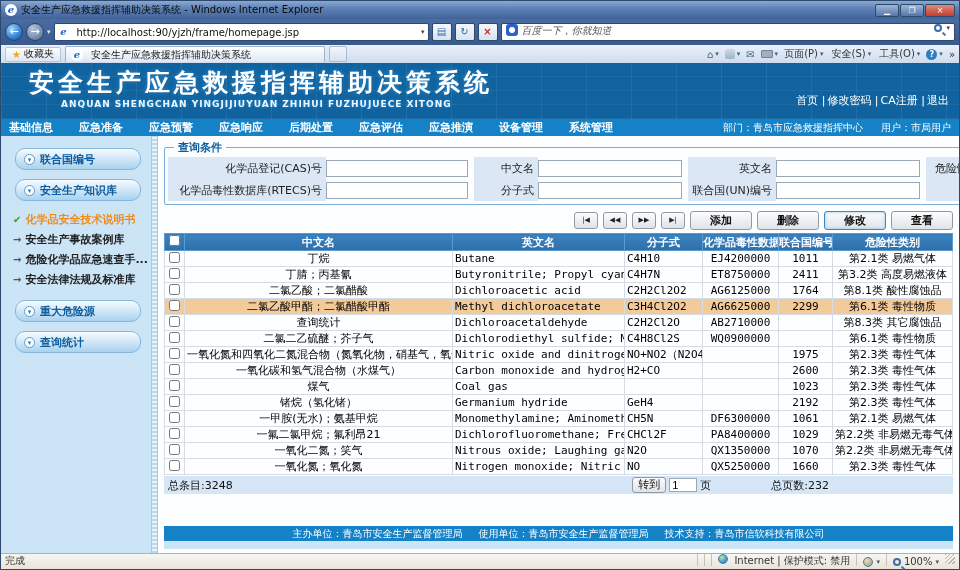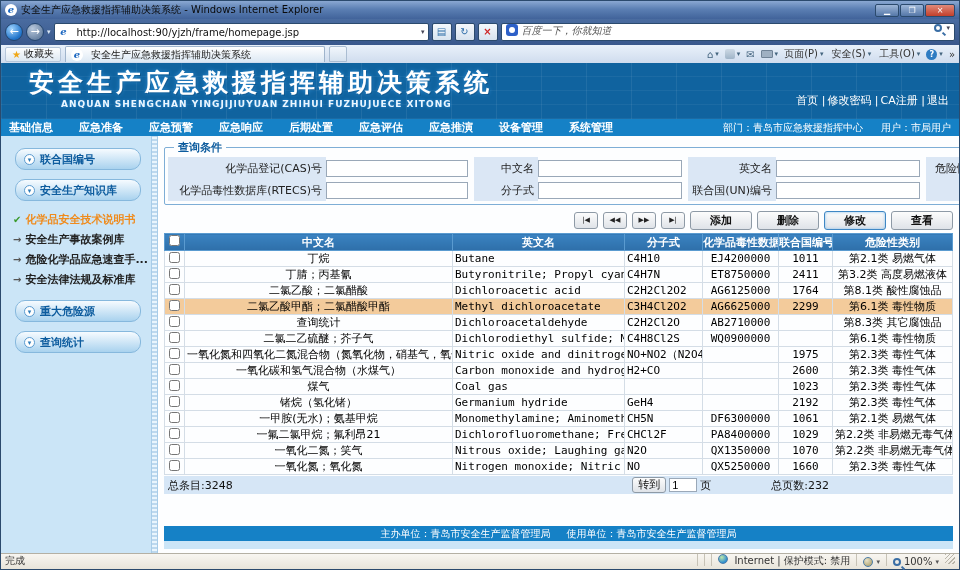--- a/index.html
+++ b/index.html
@@ -462,20 +462,21 @@
             <span class="btn">转到</span>
             <input type="text" value="1" style="">
             <span>页</span>
           </span>
           <span class="tpages">总页数:232</span>
         </div>
 
         <div class="pagefooter">
           <span>主办单位：青岛市安全生产监督管理局</span>
           <span>使用单位：青岛市安全生产监督管理局</span>
+          <span>技术支持：青岛市信软科技有限公司</span>
         </div>
         <div class="belowfooter"></div>
       </div>
     </div>
   </div>
 
   <div class="statusbar">
     <span class="done">完成</span>
     <span class="seg"></span>
       <span class="seg"></span>

